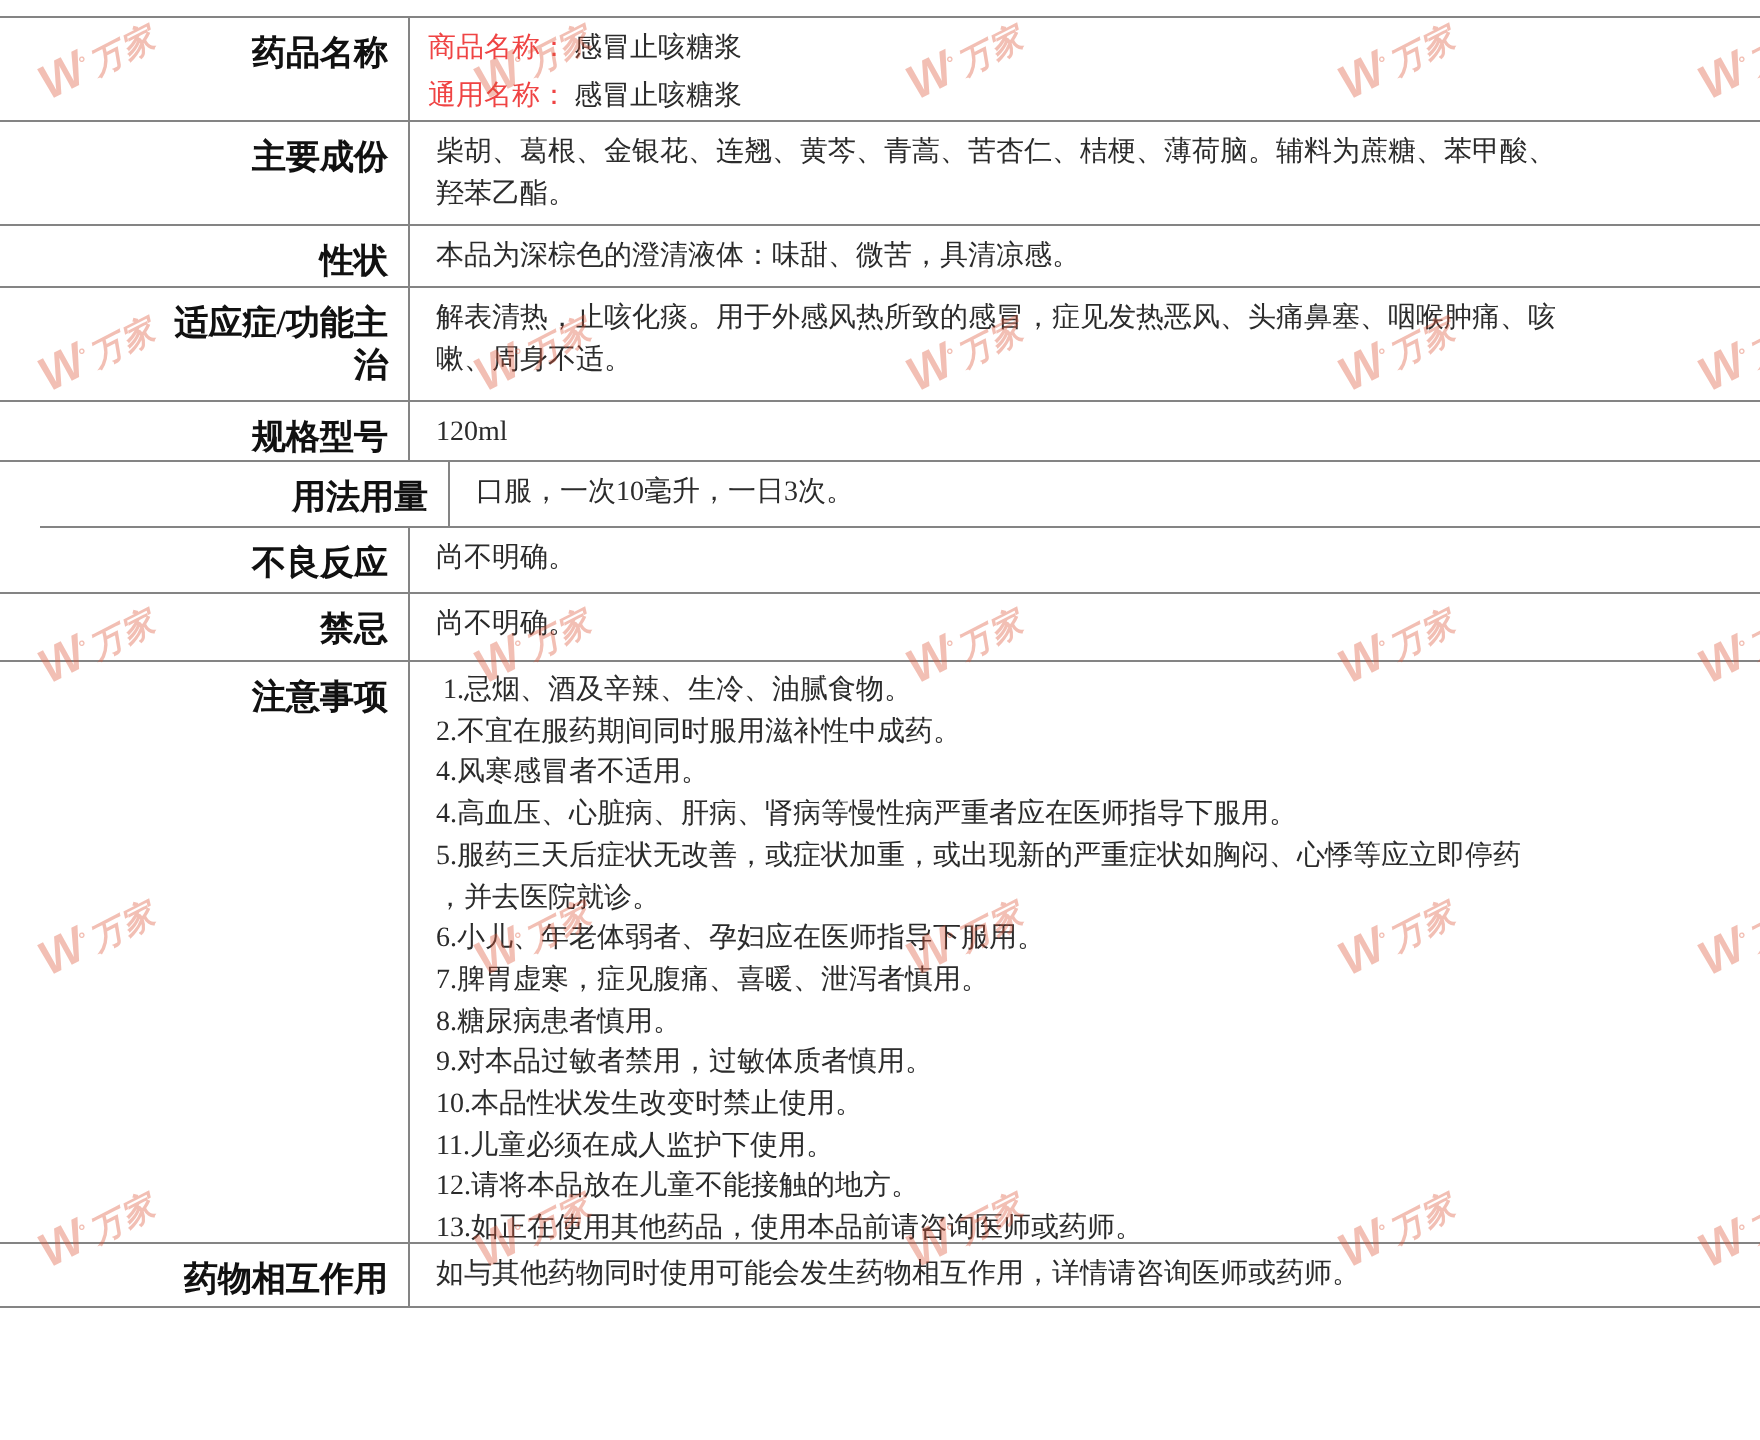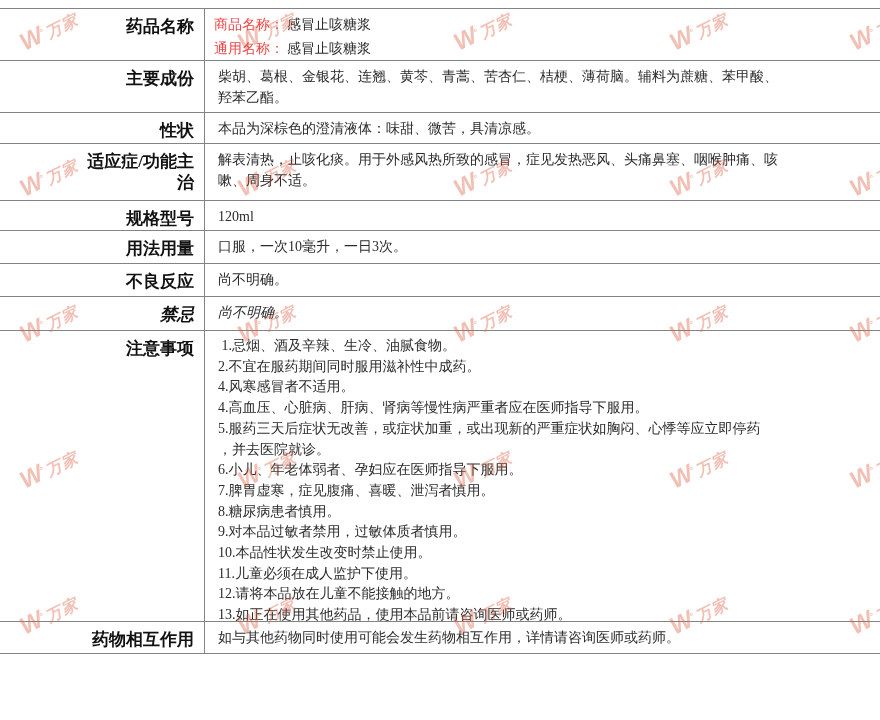--- a/index.html
+++ b/index.html
@@ -14,23 +14,23 @@
   .table{
     position:relative;z-index:1;margin-top:8px;width:880px;
     border-top:1px solid #848484;
   }
   .row{display:flex;border-bottom:1px solid #848484;box-sizing:border-box;}
   .row:nth-child(1){height:52px;}
   .row:nth-child(2){height:52px;}
   .row:nth-child(3){height:31px;}
   .row:nth-child(4){height:57px;}
   .row:nth-child(5){height:30px;}
-  .row:nth-child(6){height:33px;}
+  .row:nth-child(6){height:33px;margin-left:20px;}
   .row:nth-child(7){height:33px;justify-content:space-between;}
-  .row:nth-child(8){height:34px;font-style:italic;}
+  .row:nth-child(8){height:34px;}
   .row:nth-child(9){height:291px;}
   .row:nth-child(10){height:32px;}
 
   .label{
     width:205px;box-sizing:border-box;flex:none;
     border-right:1px solid #848484;
     text-align:right;
     padding:7px 10px 0 83px;
     font-size:17px;font-weight:bold;color:#111111;
     line-height:21px;

